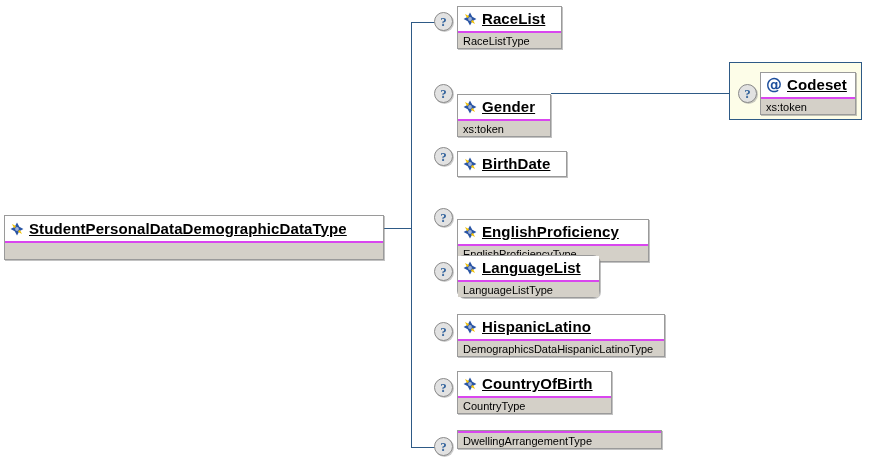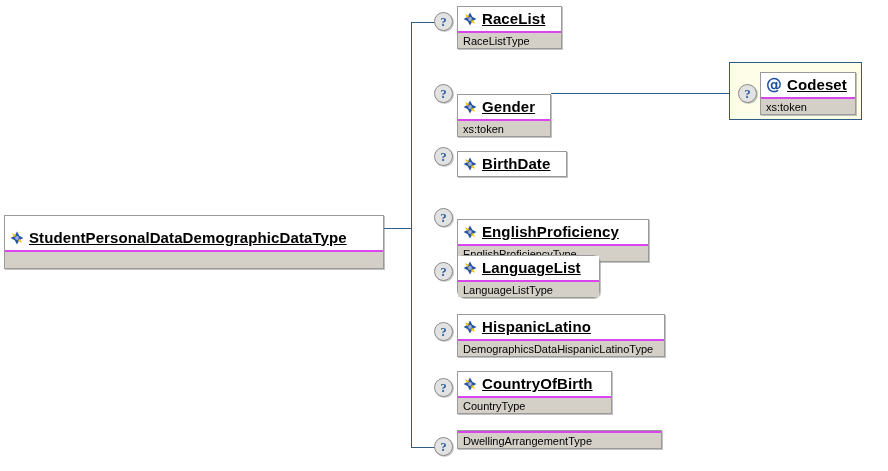--- a/index.html
+++ b/index.html
@@ -63,21 +63,21 @@
     background: #d4d0c8;
     border-top: 2px solid #d946ef;
     font-size: 11px;
     color: #000000;
     padding: 0 5px;
     white-space: nowrap;
     box-sizing: border-box;
   }
 
   
-  .node.root .node-head { height: 25px; margin-top: 9px; }
+  .node.root .node-head { height: 25px; }
   .node.root .node-name { font-size: 15px; }
   .node.root .node-type { height: 18px; }
 
   
   .icon-el {
     width: 14px;
     height: 14px;
     margin-right: 5px;
     flex: 0 0 14px;
   }

